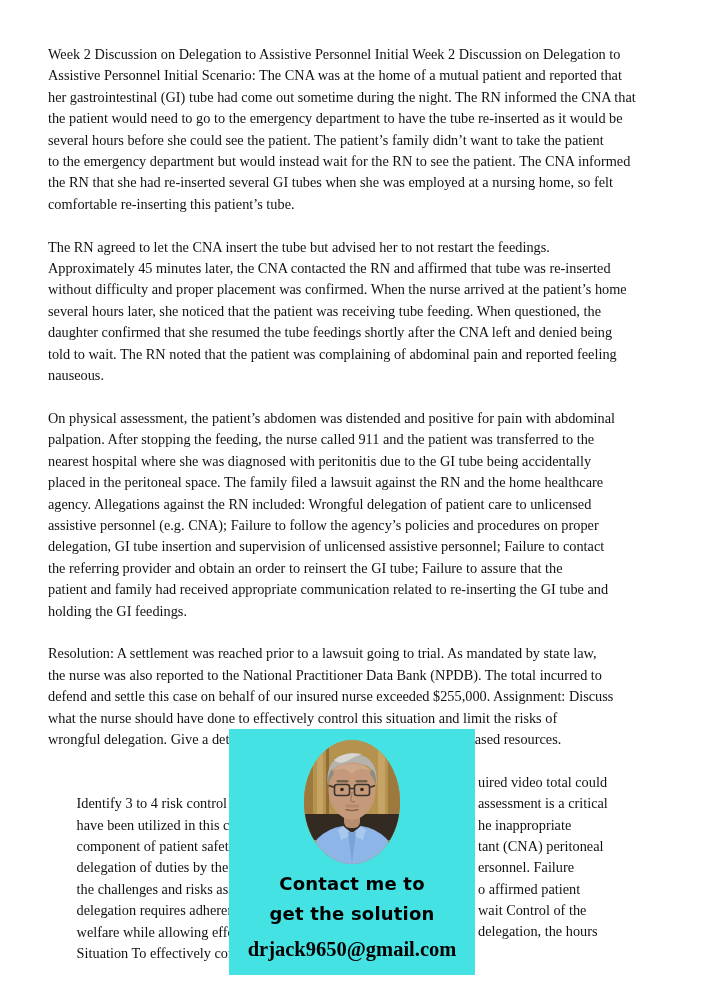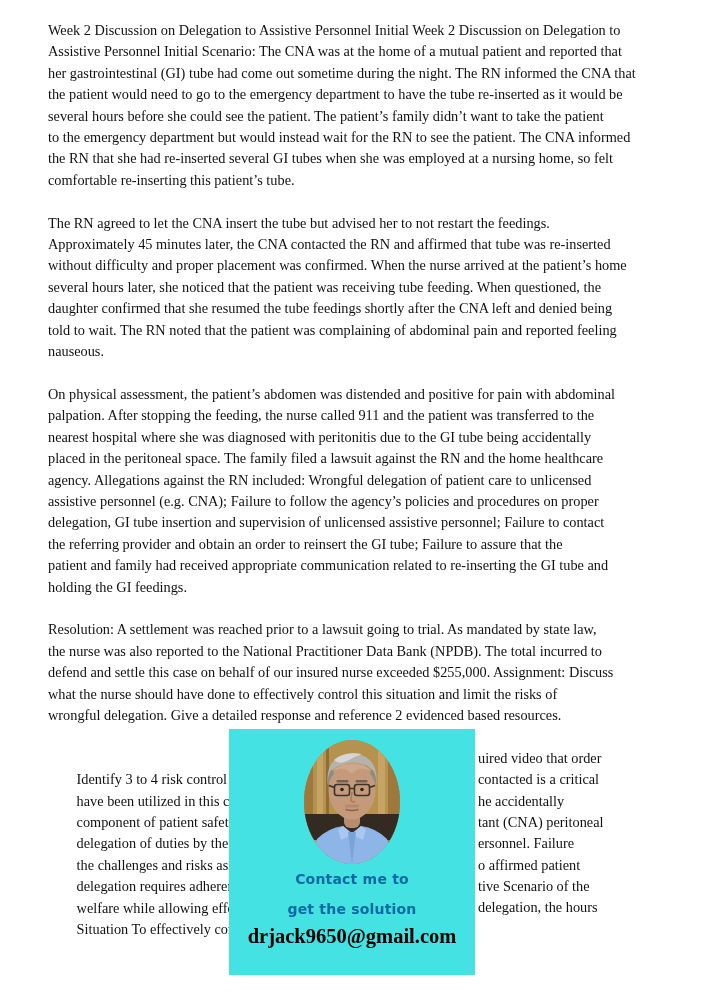--- a/index.html
+++ b/index.html
@@ -8,21 +8,21 @@
     width: 708px;
     height: 1000px;
     background: #ffffff;
     overflow: hidden;
     font-family: "Liberation Serif", "DejaVu Serif", serif;
     font-size: 14.3px;
     color: #111111;
   }
   .content {
     position: absolute;
-    top: 20px;
+    top: 44px;
     left: 48px;
     width: 620px;
   }
   .para {
     margin: 0 0 21.4px 0;
     line-height: 21.4px;
     white-space: pre;
   }
   .split-para { margin: 0; }
   .split-line {
@@ -52,30 +52,31 @@
   .photo-oval {
     width: 96px;
     height: 124px;
     margin: 11px auto 0 auto;
     border-radius: 50%;
     overflow: hidden;
     background: #b5934f;
   }
   .photo-oval svg { display: block; }
   .overlay-heading {
+    margin-top: 5px;
     font-family: "DejaVu Sans", "Liberation Sans", sans-serif;
     font-weight: 700;
-    font-size: 14px;
+    font-size: 18px;
     line-height: 30px;
-    color: #0369a1;
+    color: #000000;
     white-space: pre-line;
     letter-spacing: 0.2px;
   }
   .overlay-email {
-    margin-top: 0;
+    margin-top: 8px;
     font-family: "Liberation Serif", "DejaVu Serif", serif;
     font-weight: 700;
     font-size: 20.5px;
     line-height: 24px;
     color: #000000;
   }
 </style>
 </head>
 <body>
 
@@ -108,45 +109,45 @@
 holding the GI feedings.</p>
     <p class="para">Resolution: A settlement was reached prior to a lawsuit going to trial. As mandated by state law,
 the nurse was also reported to the National Practitioner Data Bank (NPDB). The total incurred to
 defend and settle this case on behalf of our insured nurse exceeded $255,000. Assignment: Discuss
 what the nurse should have done to effectively control this situation and limit the risks of
 wrongful delegation. Give a detailed response and reference 2 evidenced based resources.</p>
 
     <div class="split-para">
       <div class="split-line">
         <span class="frag-left">Identify 3 to 4 risk control recomm</span>
-        <span class="frag-right">uired video that order</span>
+        <span class="frag-right">uired video total could</span>
       </div>
       <div class="split-line">
         <span class="frag-left">have been utilized in this case. Eff</span>
-        <span class="frag-right">contacted is a critical</span>
+        <span class="frag-right">assessment is a critical</span>
       </div>
       <div class="split-line">
         <span class="frag-left">component of patient safety and qu</span>
-        <span class="frag-right">he accidentally</span>
+        <span class="frag-right">he inappropriate</span>
       </div>
       <div class="split-line">
         <span class="frag-left">delegation of duties by the registe</span>
         <span class="frag-right">tant (CNA) peritoneal</span>
       </div>
       <div class="split-line">
         <span class="frag-left">the challenges and risks associate</span>
         <span class="frag-right">ersonnel. Failure</span>
       </div>
       <div class="split-line">
         <span class="frag-left">delegation requires adherence to p</span>
         <span class="frag-right">o affirmed patient</span>
       </div>
       <div class="split-line">
         <span class="frag-left">welfare while allowing effective te</span>
-        <span class="frag-right">tive Scenario of the</span>
+        <span class="frag-right">wait Control of the</span>
       </div>
       <div class="split-line">
         <span class="frag-left">Situation To effectively control th</span>
         <span class="frag-right">delegation, the hours</span>
       </div>
     </div>
   </div>
 
   <div class="overlay">
     <div class="photo-oval">

